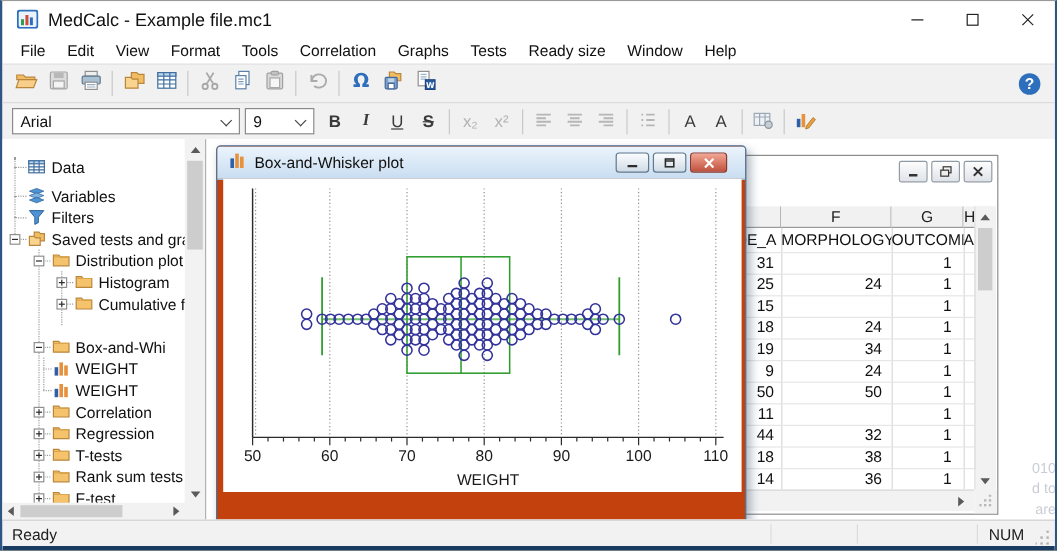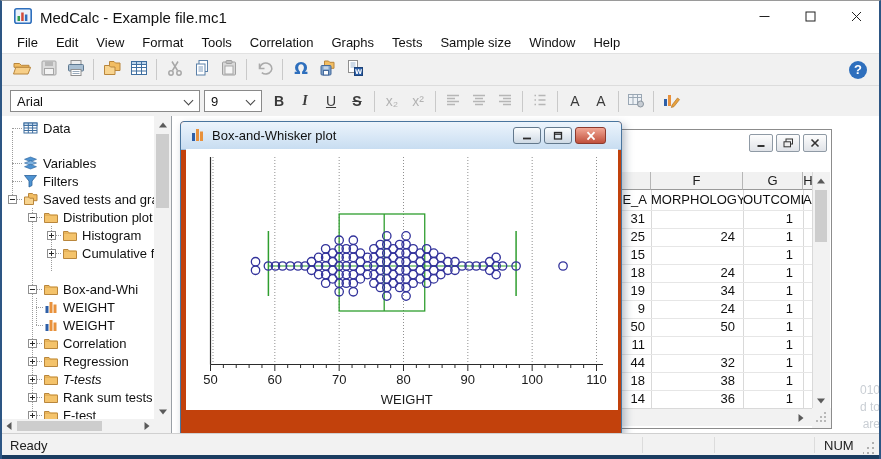--- a/index.html
+++ b/index.html
@@ -110,21 +110,21 @@
 
   <div class="menubar" id="menubar">
       <div class="menu-item">File</div>
       <div class="menu-item">Edit</div>
       <div class="menu-item">View</div>
       <div class="menu-item">Format</div>
       <div class="menu-item">Tools</div>
       <div class="menu-item">Correlation</div>
       <div class="menu-item">Graphs</div>
       <div class="menu-item">Tests</div>
-      <div class="menu-item">Sample size</div>
+      <div class="menu-item">Ready size</div>
       <div class="menu-item">Window</div>
       <div class="menu-item">Help</div>
     </div>
 
   <div class="toolbar1" id="toolbar1">
     <div class="help-btn">?</div>
   <div class="tbtn">
         <span><svg width="20" height="20">
             <path d="M2 5.5h5.5l1.8 1.8H17v2H2z" fill="#f2bd62" stroke="#b9863c"></path>
             <path d="M1.5 16l2.3-6.7h14.8L16 16z" fill="#f7cf88" stroke="#b9863c"></path>
@@ -272,21 +272,21 @@
         </div>
       </span>
   </div>
 
   <div class="main">
     <div class="sidebar" id="tree">
         <div class="dotv" style="left: 10px; top: 15px; height: 68px;"></div>
         <div class="dotv" style="left: 30px; top: 92px; height: 207px;"></div>
         <div class="dotv" style="left: 49px; top: 110px; height: 45px;"></div>
         <div class="dotv" style="left: 34px; top: 182px; height: 27px;"></div>
-        <div class="trow" style="top: 3px; padding-left: 28px;">
+        <div class="trow" style="top: 14px; padding-left: 28px;">
           <div class="doth" style="left: 10px; top: 9px; width: 10px;"></div>
           <div class="ticon" style="left: 21px; top: 2px;"><svg width="15" height="14">
               <rect x="1" y="2" width="13" height="10" fill="#fff" stroke="#3f6fa0"></rect>
               <rect x="1" y="2" width="13" height="2.5" fill="#bcd4ea" stroke="#3f6fa0"></rect>
               <path d="M5.3 2v10M9.6 2v10M1 7h13M1 9.5h13" stroke="#3f6fa0"></path>
             </svg></div>
           <div class="tlabel" style="left: 41px;">Data</div>
         </div>
         <div class="trow" style="top: 38px;">
           <div class="doth" style="left: 10px; top: 9px; width: 10px;"></div>
@@ -406,21 +406,21 @@
         <div class="trow" style="top: 254px;">
           <div class="doth" style="left: 35px; top: 9px; width: 5px;"></div>
           <div class="texp" style="left: 26px; top: 5px;">
             <div class="hb"></div>
             <div class="vb"></div>
           </div>
           <div class="ticon" style="left: 41px; top: 2px;"><svg width="16" height="13">
               <path d="M1.5 2.5h4.5l1.3 1.6h7.2v7.4H1.5z" fill="#f4c36b" stroke="#b9863c"></path>
               <path d="M1.8 4.1h12.5" stroke="#dca64e"></path>
             </svg></div>
-          <div class="tlabel" style="left: 61px; font-style: italic;">T-tests</div>
+          <div class="tlabel" style="left: 61px;">T-tests</div>
         </div>
         <div class="trow" style="top: 272px;">
           <div class="doth" style="left: 35px; top: 9px; width: 5px;"></div>
           <div class="texp" style="left: 26px; top: 5px;">
             <div class="hb"></div>
             <div class="vb"></div>
           </div>
           <div class="ticon" style="left: 41px; top: 2px;"><svg width="16" height="13">
               <path d="M1.5 2.5h4.5l1.3 1.6h7.2v7.4H1.5z" fill="#f4c36b" stroke="#b9863c"></path>
               <path d="M1.8 4.1h12.5" stroke="#dca64e"></path>

